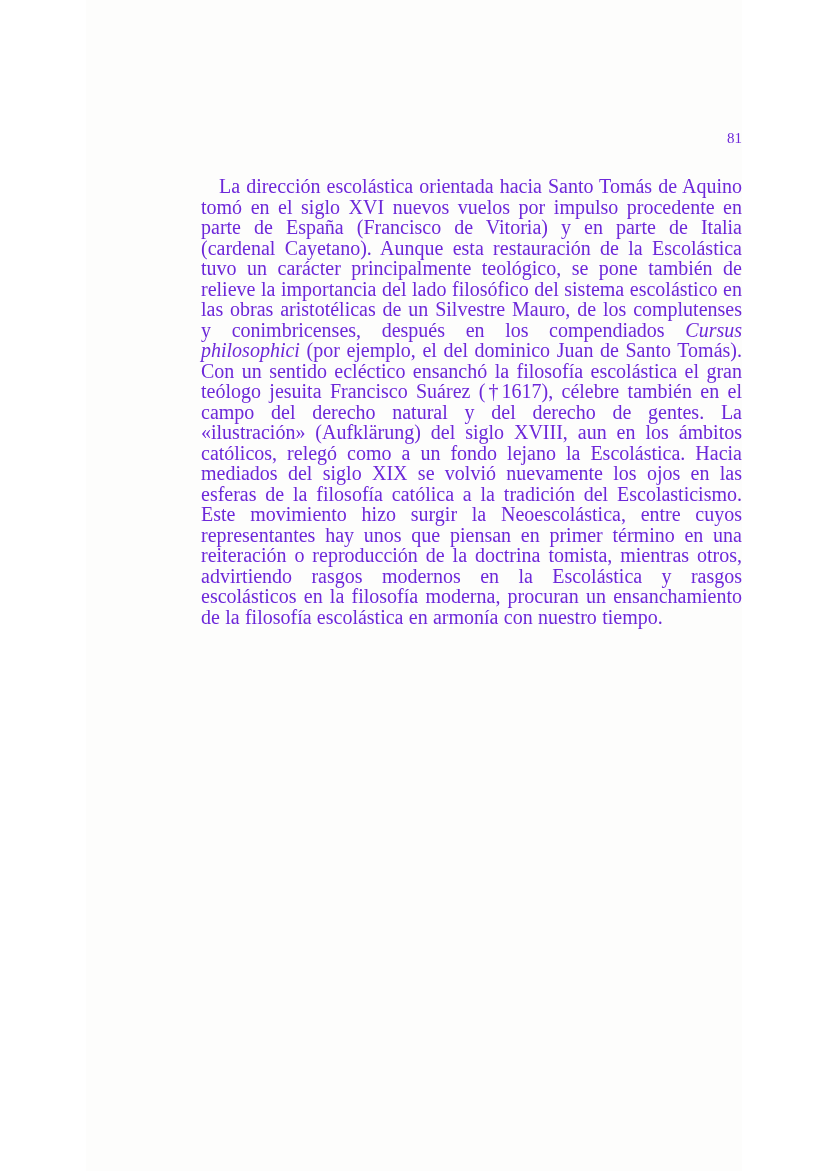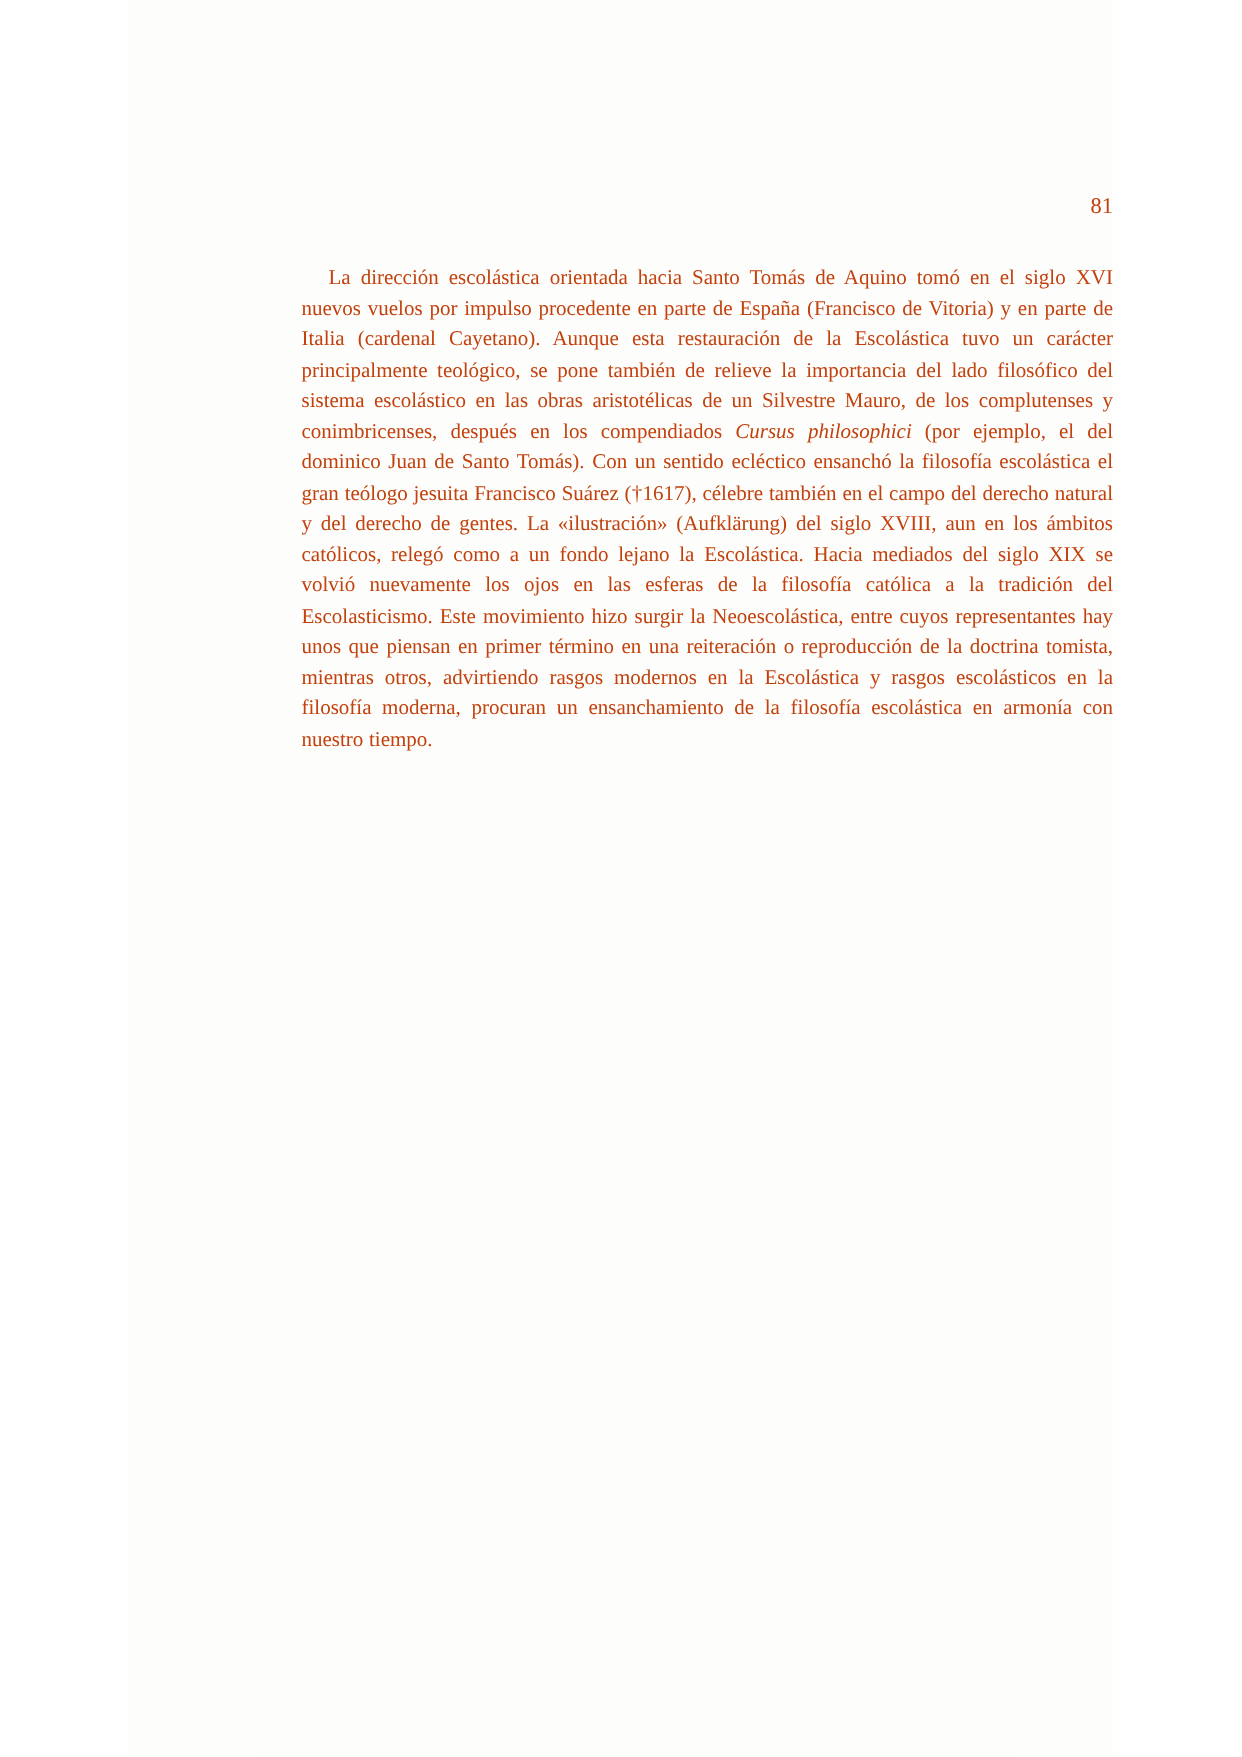--- a/index.html
+++ b/index.html
@@ -7,41 +7,41 @@
     padding: 0;
     background: #ffffff;
   }
   .page {
     position: relative;
     width: 656px;
     height: 1171px;
     margin: 0 auto;
     background: #fdfdfc;
     font-family: "Liberation Serif", "DejaVu Serif", serif;
-    color: #c2410c;
+    color: #6d28d9;
     overflow: hidden;
   }
   .page-number {
     position: absolute;
     top: 130px;
     left: 115px;
     width: 541px;
     text-align: right;
     font-size: 15px;
     line-height: 17px;
   }
   .text-block {
     position: absolute;
     top: 176px;
     left: 115px;
     width: 541px;
   }
   .paragraph {
     margin: 0;
-    font-size: 14px;
+    font-size: 20px;
     line-height: 20.5px;
     text-align: justify;
     text-indent: 18px;
     hyphens: auto;
     -webkit-hyphens: auto;
     word-spacing: 0.3px;
   }
   .italic {
     font-style: italic;
   }

